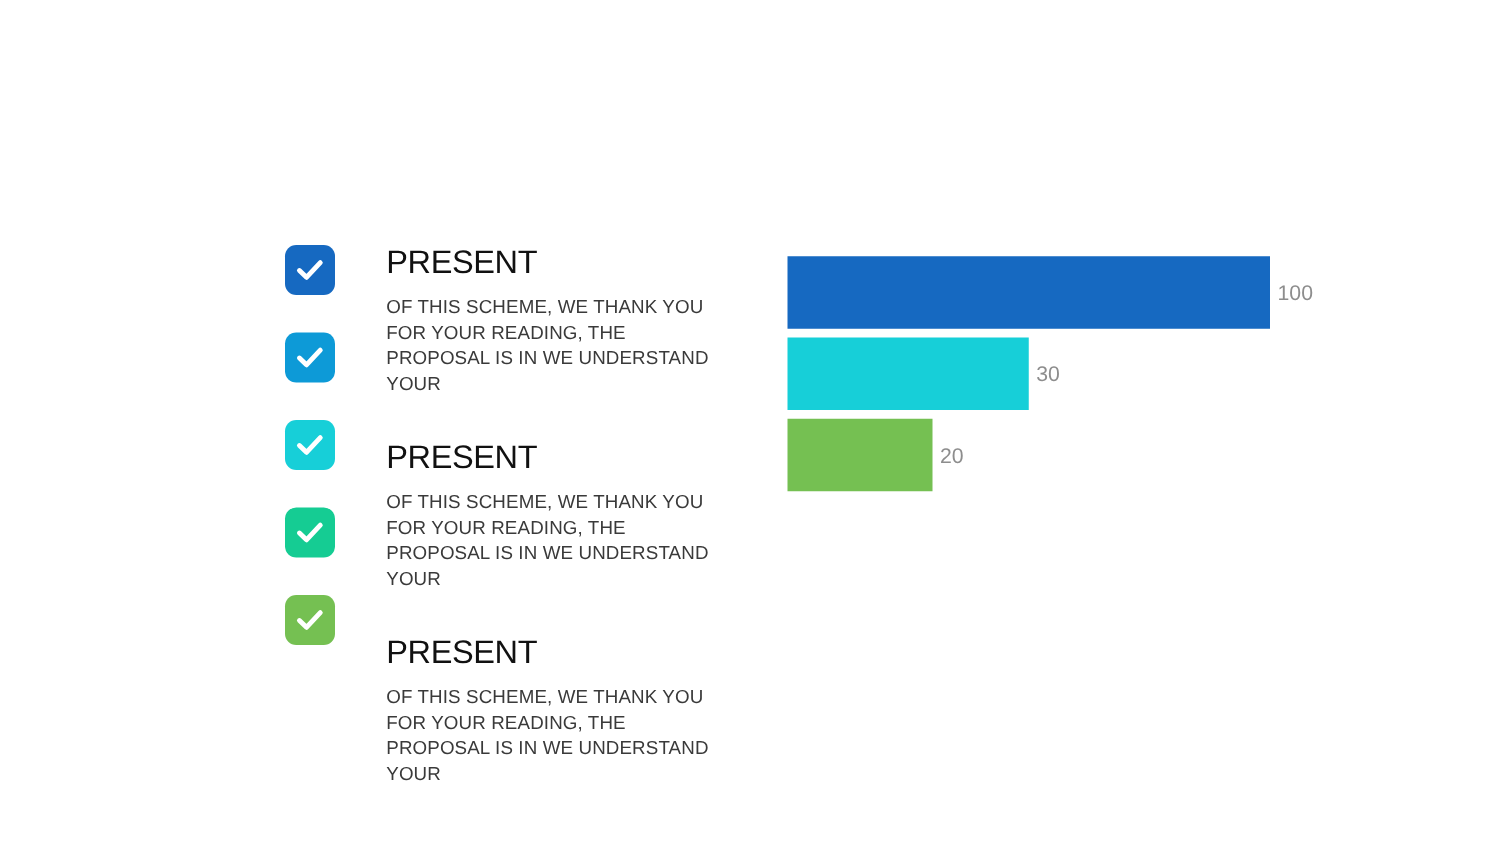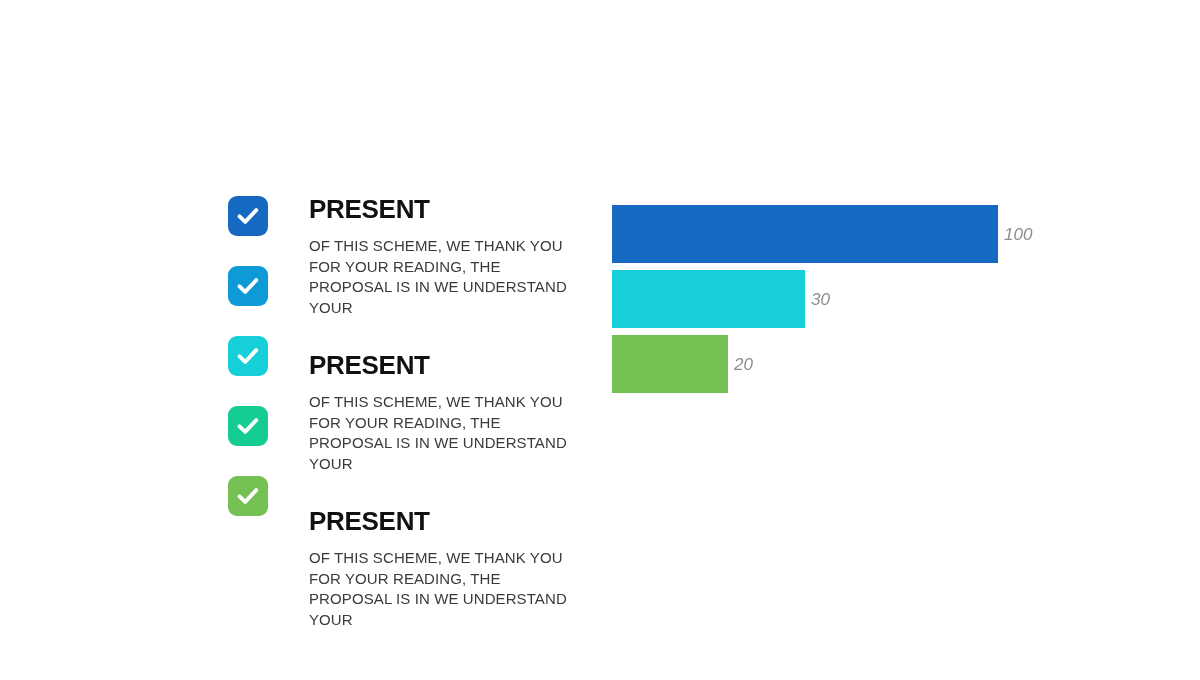--- a/index.html
+++ b/index.html
@@ -37,41 +37,40 @@
   
   #text-blocks {
     position: absolute;
     left: 309px;
     top: 196px;
     width: 260px;
   }
   .text-block { margin-bottom: 34px; }
   .block-title {
     font-size: 26px;
-    font-weight: bold;
+    font-weight: normal;
     color: #111111;
     letter-spacing: -0.3px;
     line-height: 1;
     margin: 0 0 14px 0;
   }
   .block-body {
     font-size: 15px;
     color: #3a3a3a;
     line-height: 20.5px;
     margin: 0;
     letter-spacing: 0.1px;
   }
 
   
   #bar-chart {
     position: absolute;
-    left: 612px;
+    left: 630px;
     top: 205px;
     width: 520px;
-    font-style: italic;
   }
   .bar-row {
     display: flex;
     align-items: center;
     height: 58px;
     margin-bottom: 7px;
   }
   .bar {
     height: 58px;
   }

